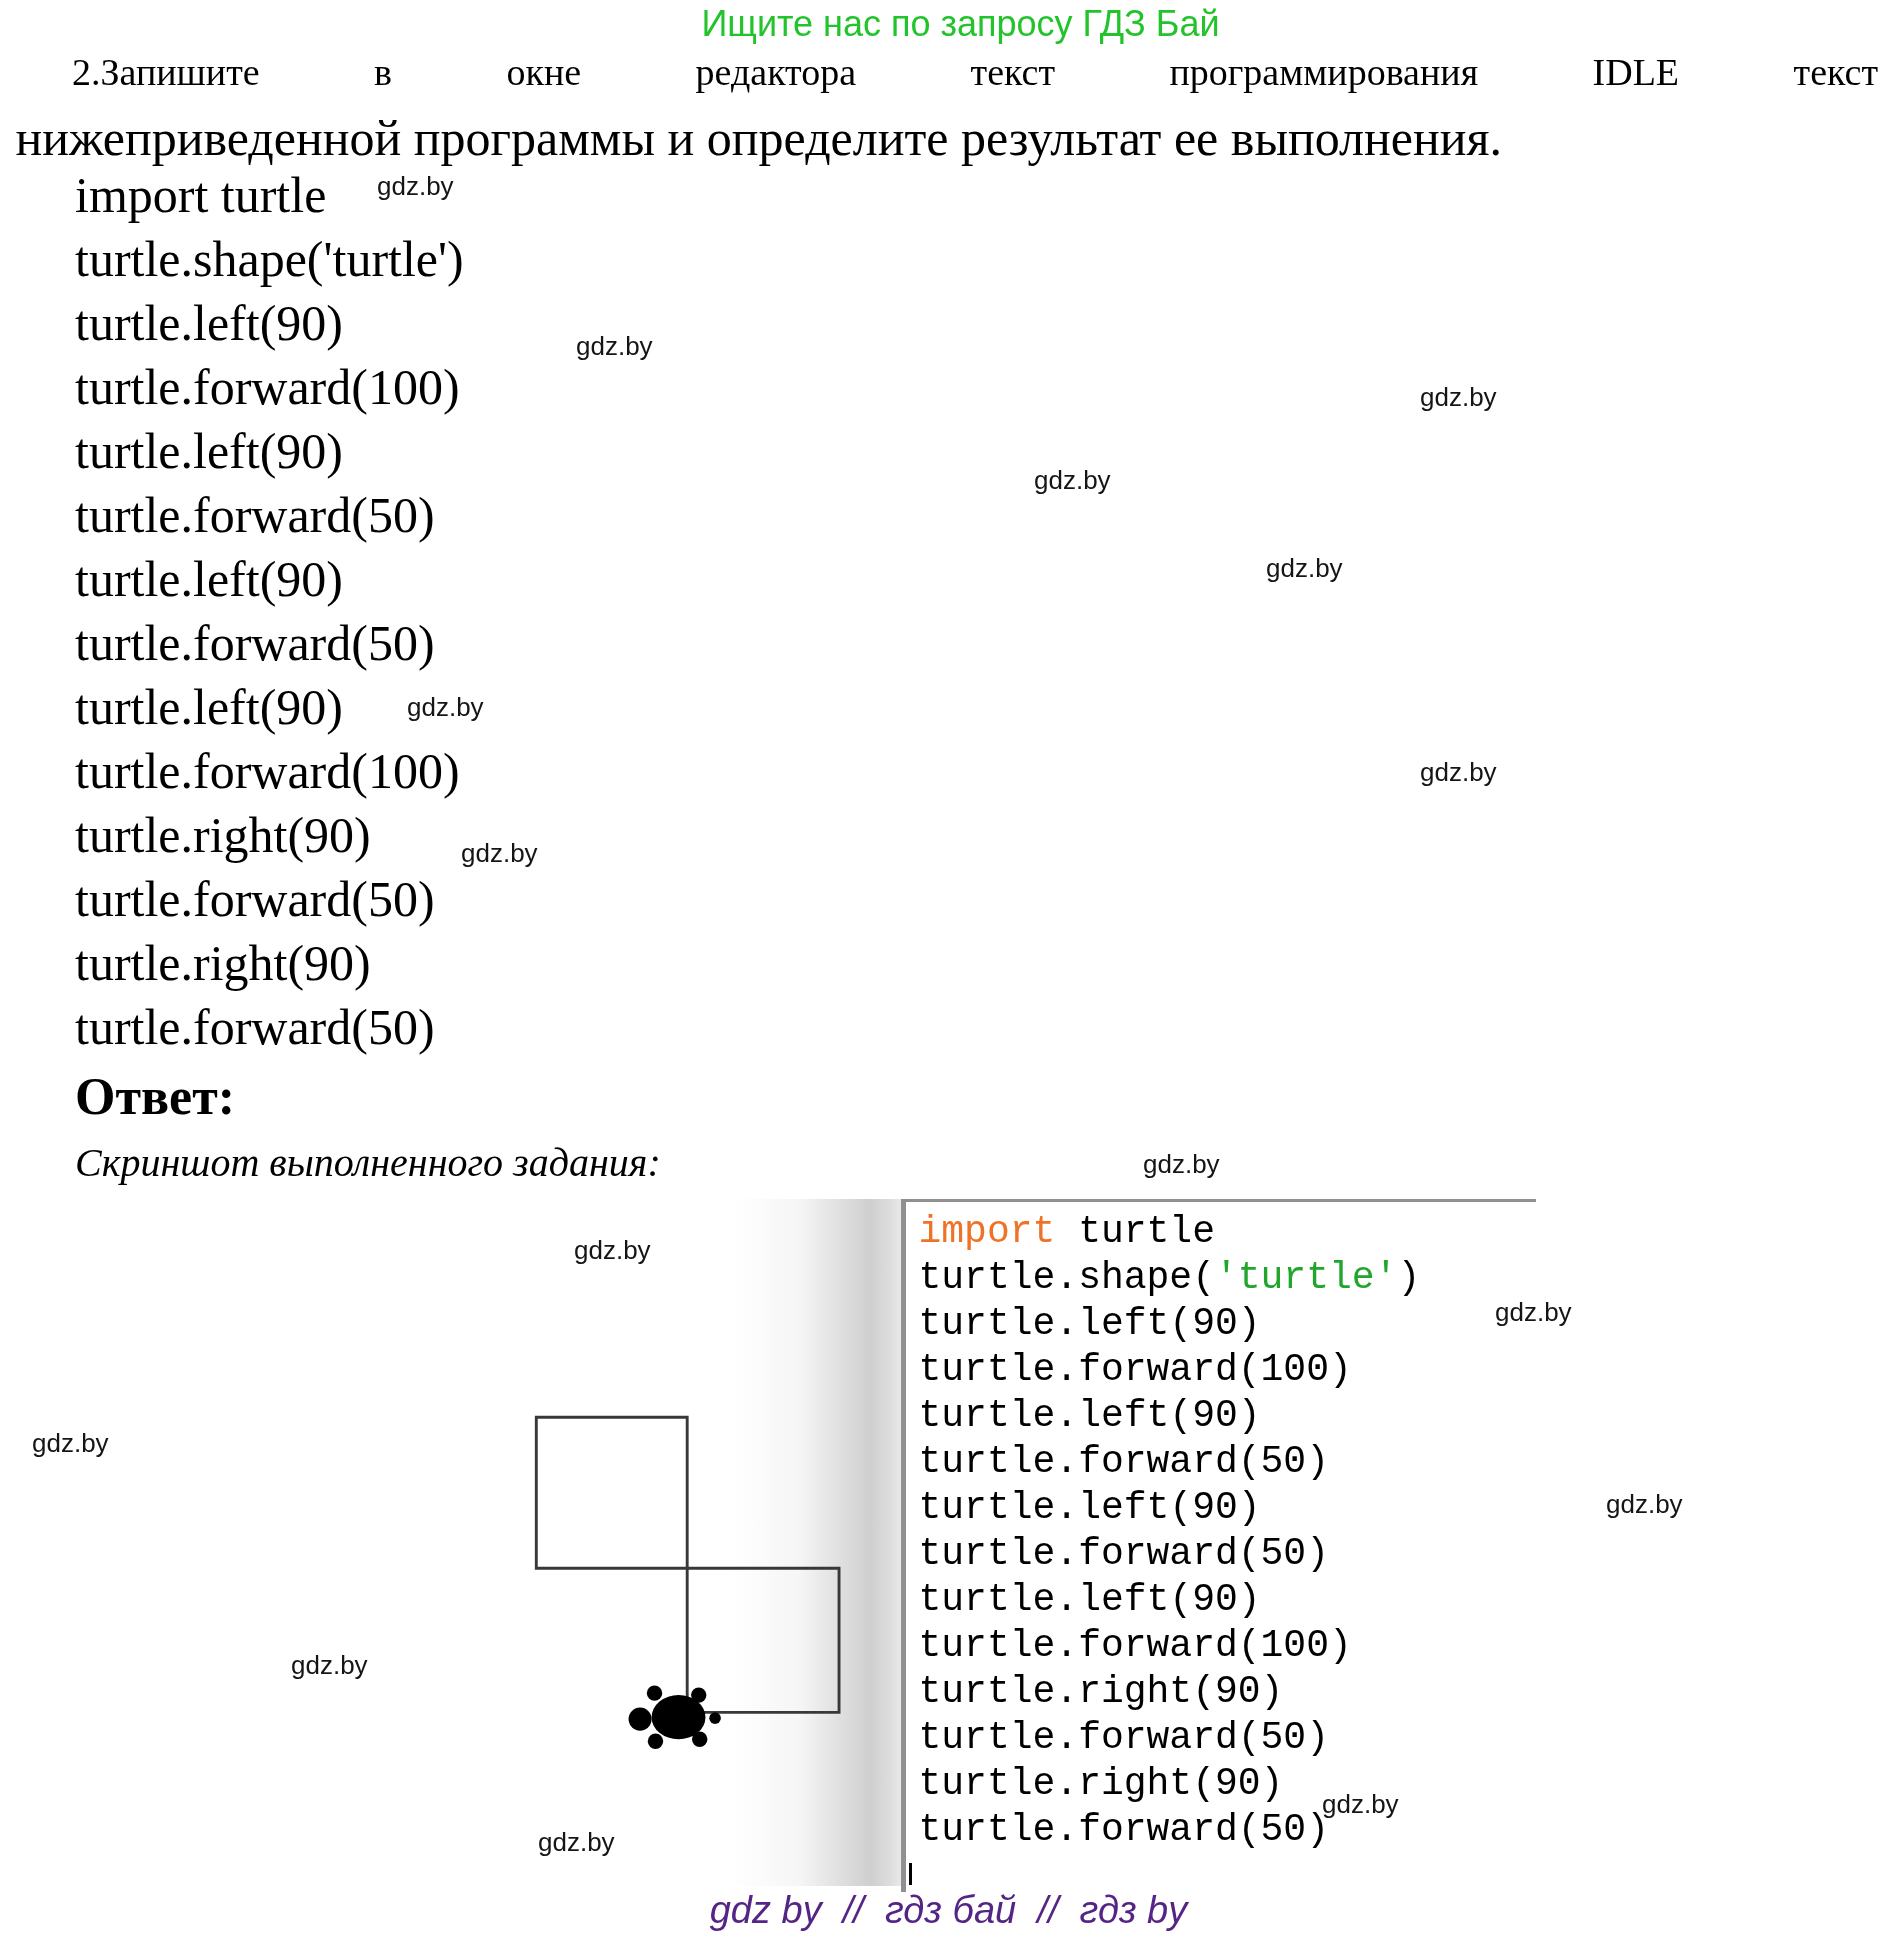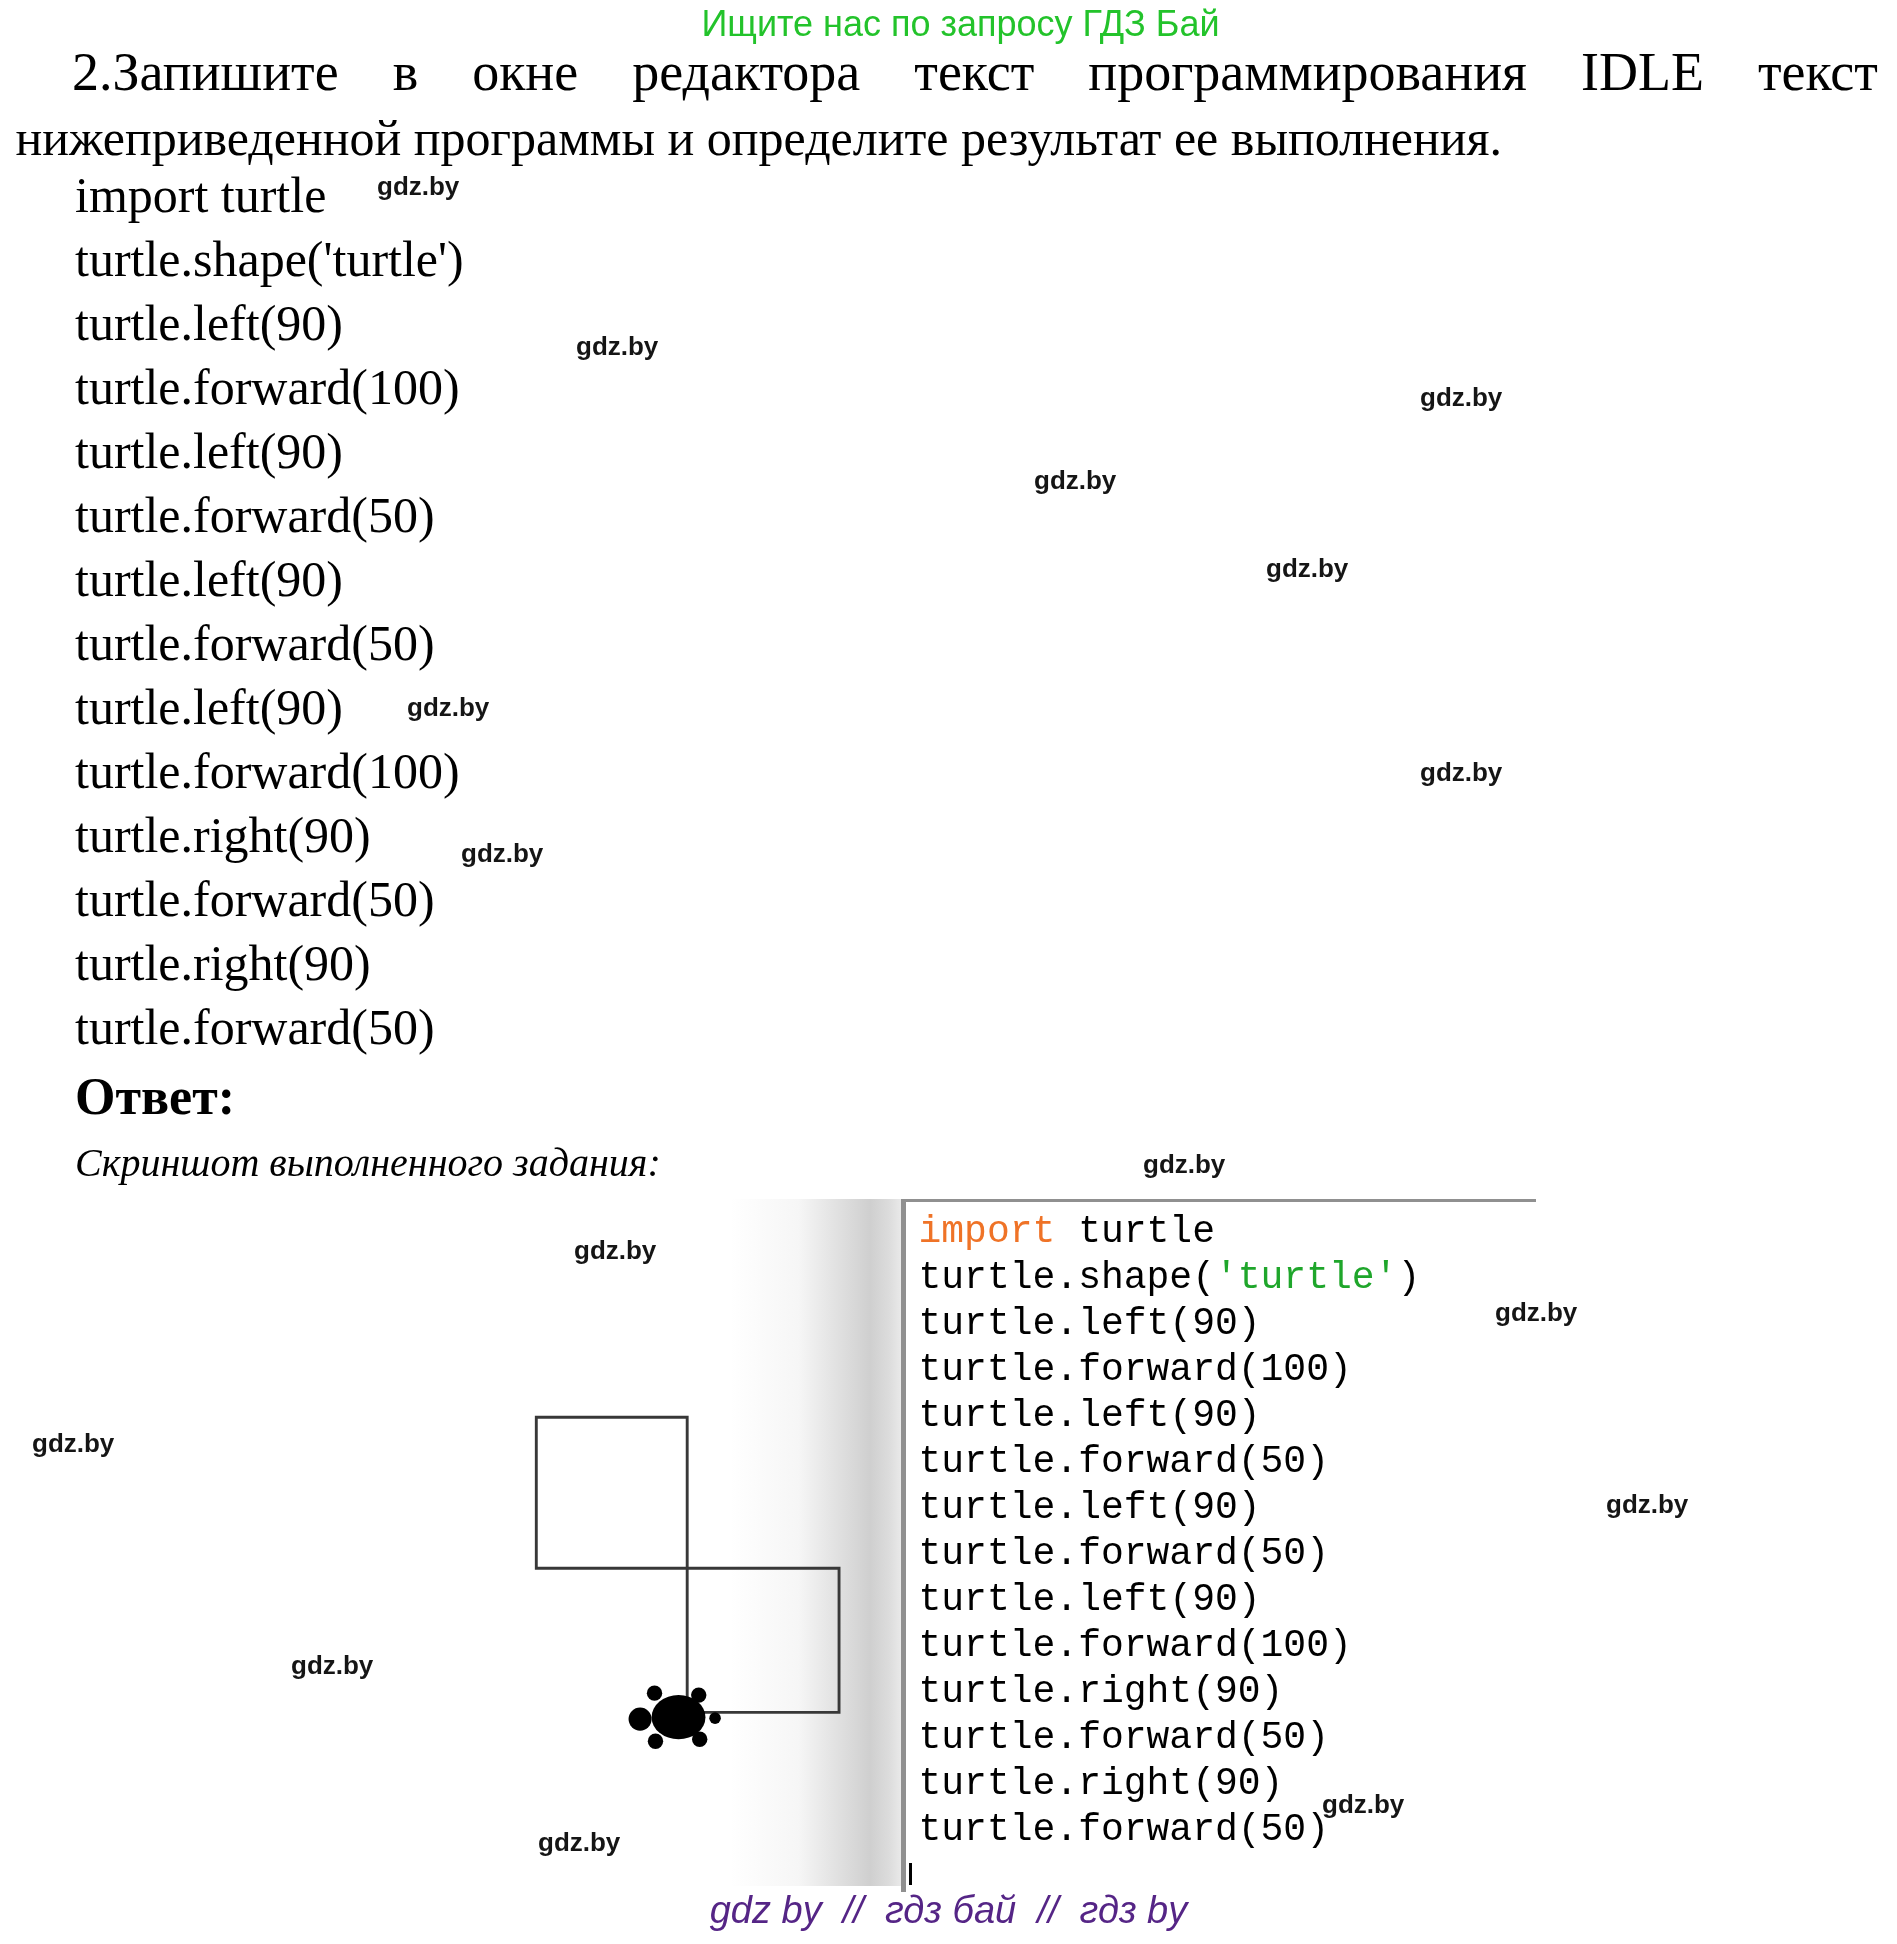--- a/index.html
+++ b/index.html
@@ -12,21 +12,21 @@
   
   .promo{
     top:3.8px;left:12px;width:100%;text-align:center;
     font-family:"Liberation Sans", sans-serif;
     font-size:36px;line-height:40px;color:var(--green,#23c32b);
   }
   
   .para-line1{
     left:72px;top:42px;width:1806px;
     display:flex;justify-content:space-between;
-    font-size:54px;line-height:61px;white-space:nowrap;text-align:center;
+    font-size:38px;line-height:61px;white-space:nowrap;text-align:center;
   }
   .para-line2{
     left:15.4px;top:108px;font-size:50px;line-height:61px;white-space:nowrap;
   }
   
   .pcode{left:75px;top:163px;font-size:50px;}
   .pcode-line{height:64px;line-height:64px;white-space:pre;}
   .answer-label{left:75px;top:1066px;font-size:52px;font-weight:bold;line-height:61px;}
   .shot-caption{left:75px;top:1132px;font-size:40px;font-weight:normal;font-style:italic;line-height:61px;}
   
@@ -48,21 +48,21 @@
   }
   .ide-line{height:46px;line-height:46px;white-space:pre;color:#000;}
   .ide-line .kw{color:var(--kw,#ef7327);}
   .ide-line .str{color:var(--str,#1fa62b);}
   .ide-cursor{position:absolute;left:2.9px;top:661px;width:2.9px;height:22px;background:#000;}
   
   svg.drawing{left:519px;top:1398px;width:346px;height:375px;}
   
   .wm{
     position:absolute;font-family:"Liberation Sans", sans-serif;
-    font-size:26px;color:#151515;white-space:nowrap;font-weight:bold;
+    font-size:26px;color:#151515;white-space:nowrap;
   }
   .footer{
     left:0;top:1889px;width:100%;text-align:center;
     font-family:"Liberation Sans", sans-serif;
     font-size:38px;color:var(--purple,#552586);white-space:pre;font-style:italic;
   }
 </style>
 </head>
 <body>
 

